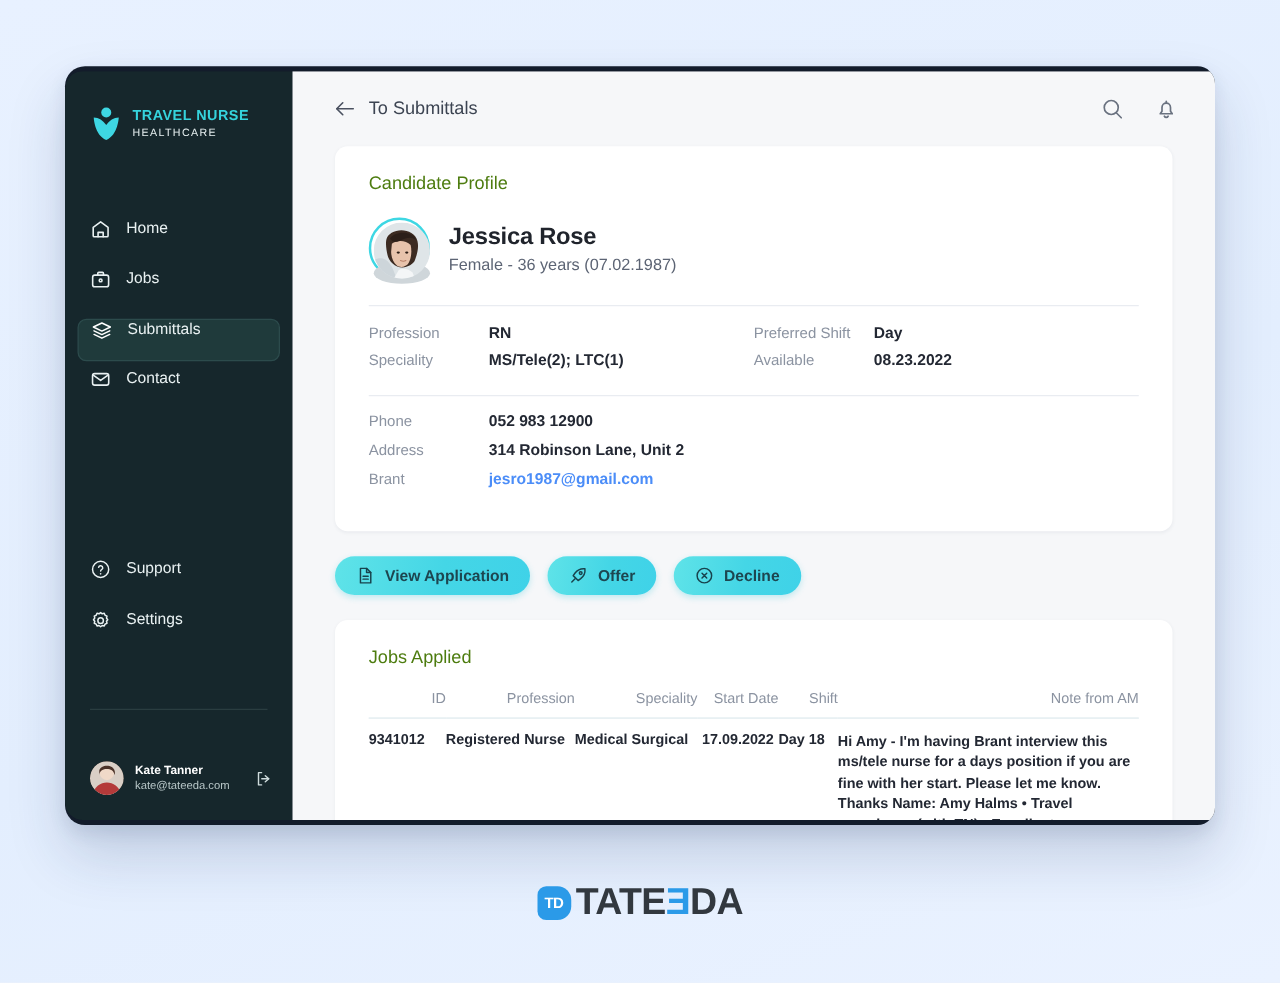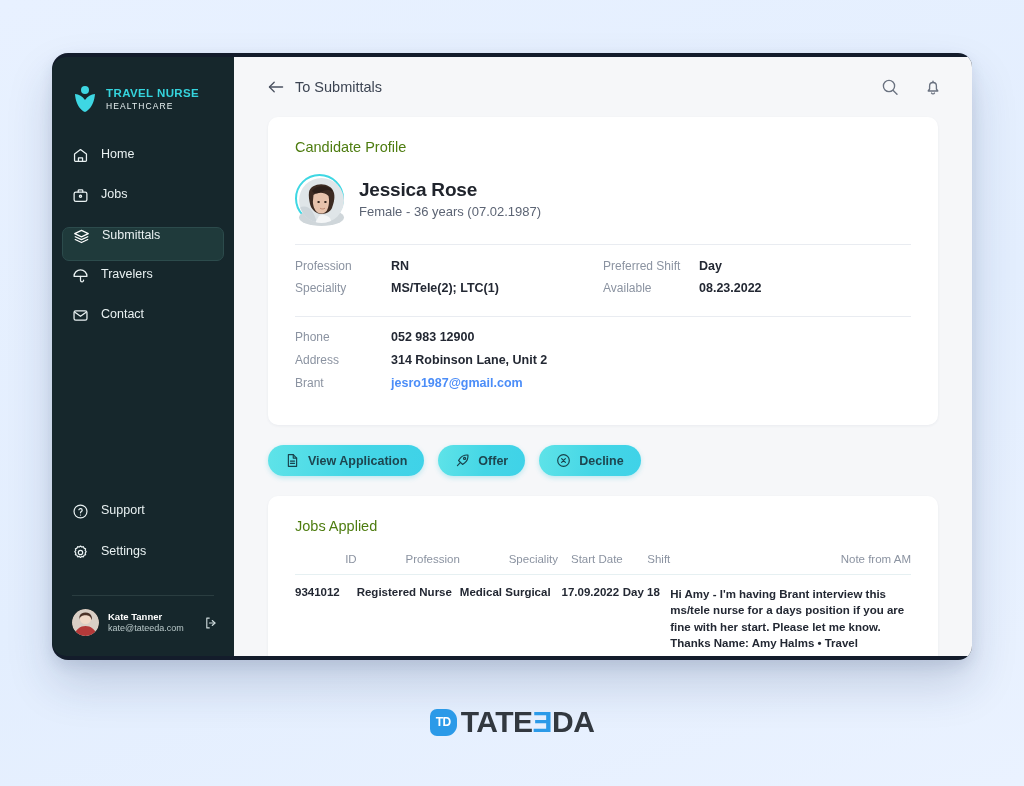--- a/index.html
+++ b/index.html
@@ -46,20 +46,21 @@
   
   .sidebar {
     width: 182px;
     flex: 0 0 182px;
     background: #16272c;
     border-radius: 14px 0 0 14px;
     padding: 0;
     position: relative;
     display: flex;
     flex-direction: column;
+    gap: 28px;
   }
 
   .brand {
     display: flex;
     align-items: center;
     gap: 8px;
     padding: 22px 0 0 20px;
     height: 62px;
   }
   .brand-mark { width: 26px; height: 28px; flex: 0 0 26px; }
@@ -366,29 +367,20 @@
             <span class="ico">
               <svg viewBox="0 0 20 20" width="17" height="17" fill="none" stroke="#ffffff" stroke-width="1.4" stroke-linecap="round" stroke-linejoin="round">
                 <path d="M10 2.8 L18 6.6 L10 10.4 L2 6.6 Z"></path>
                 <path d="M2.6 10.2 L10 13.7 L17.4 10.2"></path>
                 <path d="M2.6 13.6 L10 17.1 L17.4 13.6"></path>
               </svg>
             </span>
             <span>Submittals</span>
           </div>
 
-          <div class="nav-item">
-            <span class="ico">
-              <svg viewBox="0 0 20 20" width="17" height="17" fill="none" stroke="#e9f1f2" stroke-width="1.5" stroke-linecap="round" stroke-linejoin="round">
-                <path d="M2.4 11 a7.6 7.6 0 0 1 15.2 0 Z"></path>
-                <path d="M10 11 v4.6 a1.8 1.8 0 0 0 3.6 0"></path>
-              </svg>
-            </span>
-            <span>Travelers</span>
-          </div>
 
           <div class="nav-item">
             <span class="ico">
               <svg viewBox="0 0 20 20" width="17" height="17" fill="none" stroke="#e9f1f2" stroke-width="1.5" stroke-linecap="round" stroke-linejoin="round">
                 <rect x="2.4" y="4.6" width="15.2" height="10.8" rx="2"></rect>
                 <path d="M3.4 6.2 L10 11 L16.6 6.2"></path>
               </svg>
             </span>
             <span>Contact</span>
           </div>

